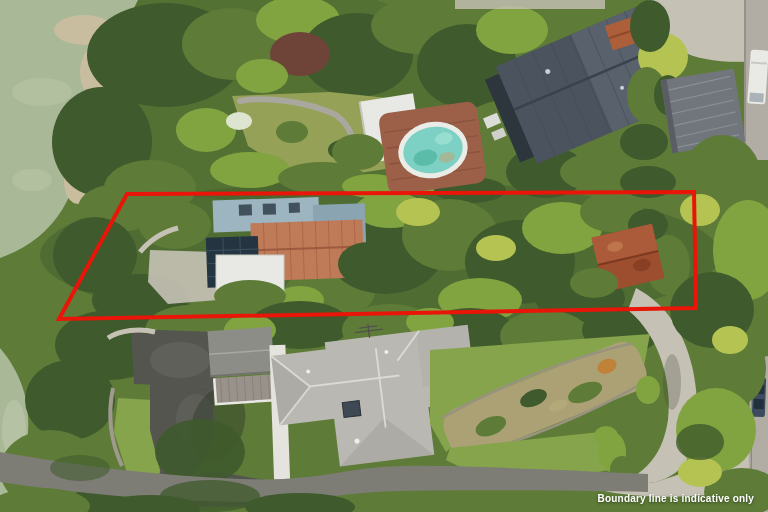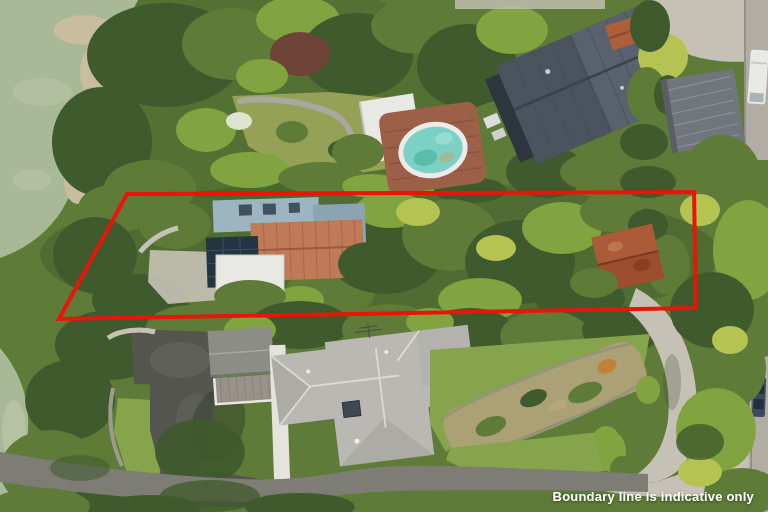--- a/index.html
+++ b/index.html
@@ -27,21 +27,21 @@
   .pool-water{fill:var(--pool-water)}
   .roof-dark{fill:var(--roof-dark)}
   .roof-shingle{fill:var(--roof-shingle)}
   .roof-blue{fill:var(--roof-blue)}
   .roof-terracotta{fill:var(--roof-terracotta)}
   .roof-white{fill:var(--roof-white)}
   .roof-light{fill:var(--roof-light)}
   .shed-rust{fill:var(--shed-rust)}
   .caption{
     position:absolute;right:14px;bottom:8px;
-    color:var(--caption,#fff);font-size:13px;font-weight:700;letter-spacing:.2px;
+    color:var(--caption,#fff);font-size:10px;font-weight:700;letter-spacing:.2px;
     text-shadow:0 1px 3px rgba(0,0,0,.5);white-space:nowrap;
   }
 </style>
 </head>
 <body>
 
 <div class="stage">
 <svg width="768" height="512" viewBox="0 0 768 512">
 
   <g>

